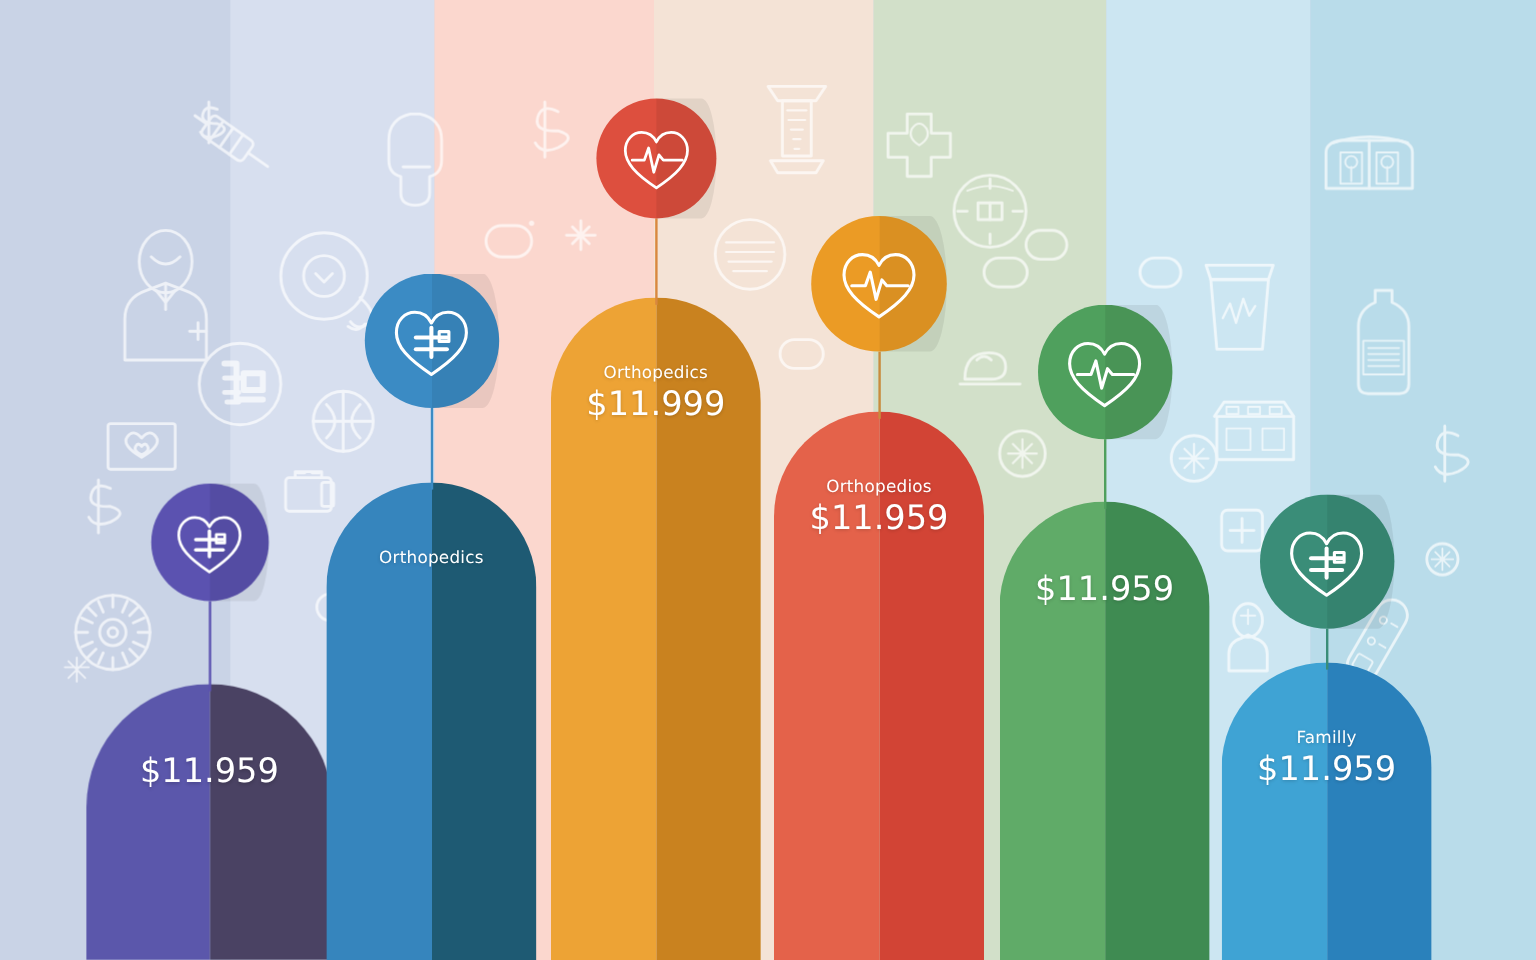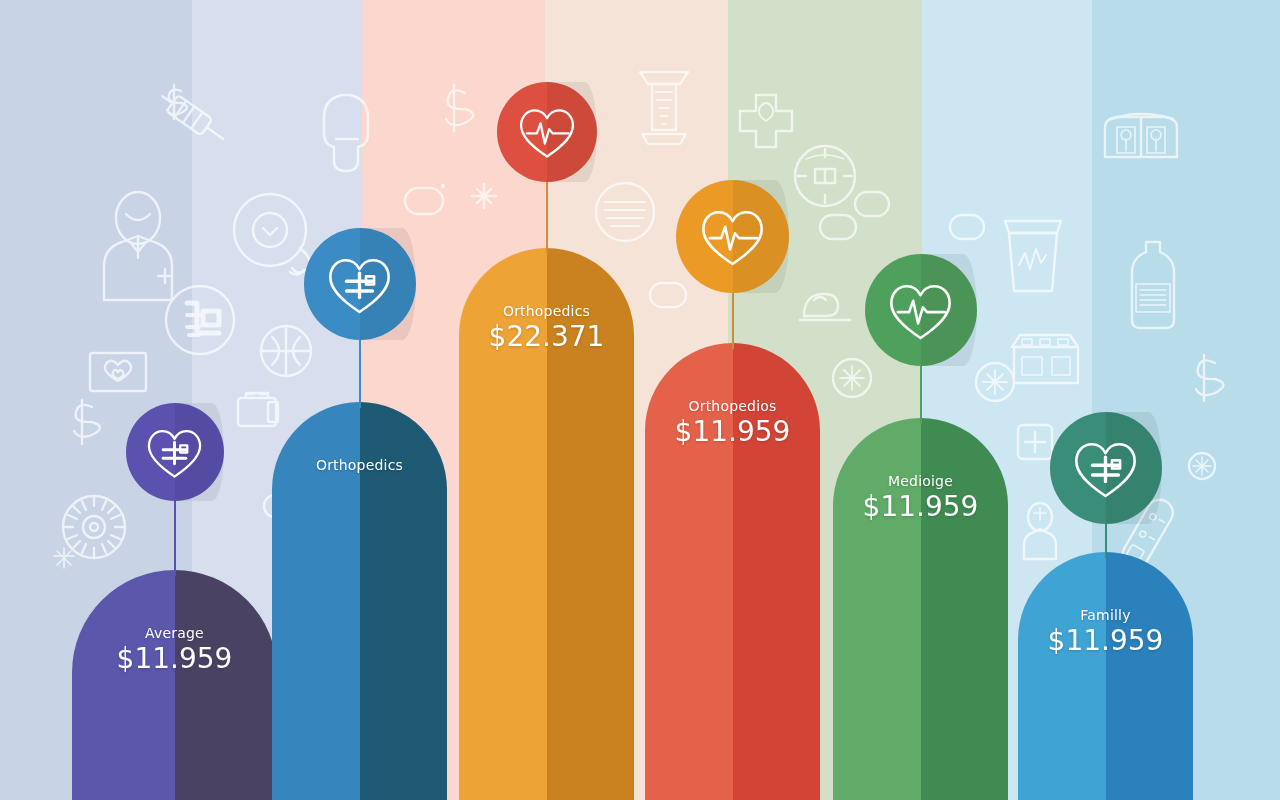--- a/index.html
+++ b/index.html
@@ -279,52 +279,50 @@
         <path d="M12 0 v20 M2 8 h20 M5 3 l14 14 M19 3 l-14 14" stroke-width="1.6"></path>
       </g>
     </g>
   </svg>
 
   <div id="bars">
       <div class="bar" style="left: 72px; width: 205px; height: 230px; border-radius: 102.5px 102.5px 0px 0px;">
         <div class="half-l" style="background: rgb(91, 87, 171);"></div>
         <div class="half-r" style="background: rgb(74, 66, 99);"></div>
         <div class="bar-labels" style="top: 55px;">
-          <div class="bar-cat">Average</div>
           <div class="bar-val">$11.959</div>
         </div>
       </div>
       <div class="bar" style="left: 272px; width: 175px; height: 398px; border-radius: 87.5px 87.5px 0px 0px;">
         <div class="half-l" style="background: rgb(54, 133, 189);"></div>
         <div class="half-r" style="background: rgb(30, 90, 115);"></div>
         <div class="bar-labels" style="top: 55px;">
           <div class="bar-cat">Orthopedics</div>
         </div>
       </div>
       <div class="bar" style="left: 459px; width: 175px; height: 552px; border-radius: 87.5px 87.5px 0px 0px;">
         <div class="half-l" style="background: rgb(237, 163, 53);"></div>
         <div class="half-r" style="background: rgb(201, 130, 31);"></div>
         <div class="bar-labels" style="top: 55px;">
           <div class="bar-cat">Orthopedics</div>
-          <div class="bar-val">$22.371</div>
+          <div class="bar-val">$11.999</div>
         </div>
       </div>
       <div class="bar" style="left: 645px; width: 175px; height: 457px; border-radius: 87.5px 87.5px 0px 0px;">
         <div class="half-l" style="background: rgb(228, 98, 74);"></div>
         <div class="half-r" style="background: rgb(210, 68, 53);"></div>
         <div class="bar-labels" style="top: 55px;">
           <div class="bar-cat">Orthopedios</div>
           <div class="bar-val">$11.959</div>
         </div>
       </div>
       <div class="bar" style="left: 833px; width: 175px; height: 382px; border-radius: 87.5px 87.5px 0px 0px;">
         <div class="half-l" style="background: rgb(96, 171, 104);"></div>
         <div class="half-r" style="background: rgb(63, 139, 82);"></div>
         <div class="bar-labels" style="top: 55px;">
-          <div class="bar-cat">Medioige</div>
           <div class="bar-val">$11.959</div>
         </div>
       </div>
       <div class="bar" style="left: 1018px; width: 175px; height: 248px; border-radius: 87.5px 87.5px 0px 0px;">
         <div class="half-l" style="background: rgb(63, 163, 212);"></div>
         <div class="half-r" style="background: rgb(42, 129, 187);"></div>
         <div class="bar-labels" style="top: 55px;">
           <div class="bar-cat">Familly</div>
           <div class="bar-val">$11.959</div>
         </div>

